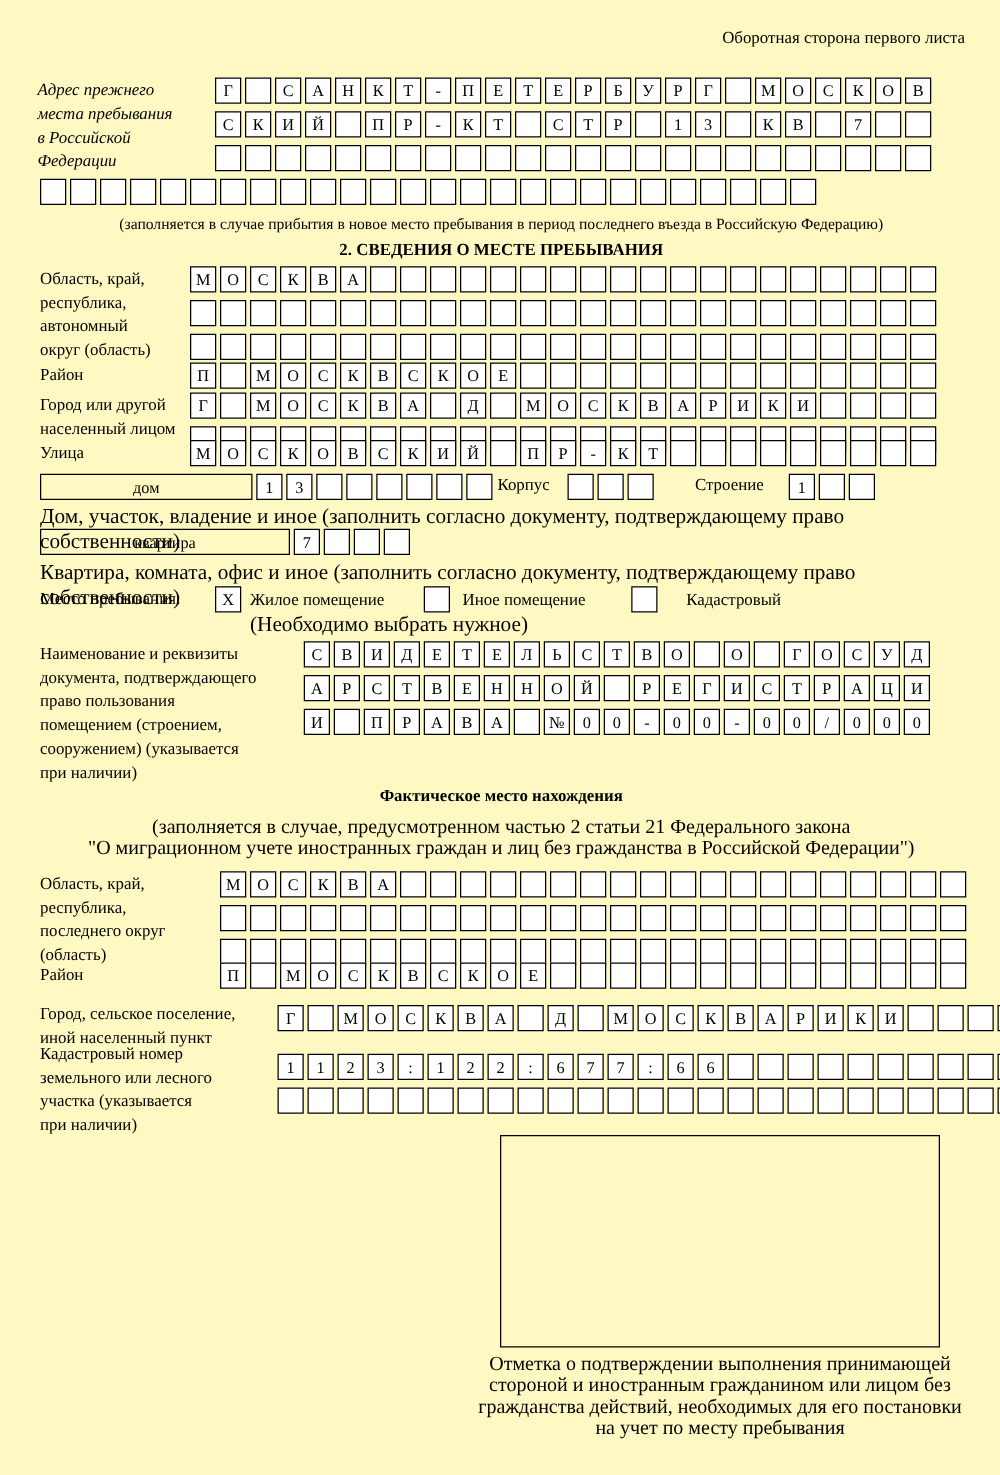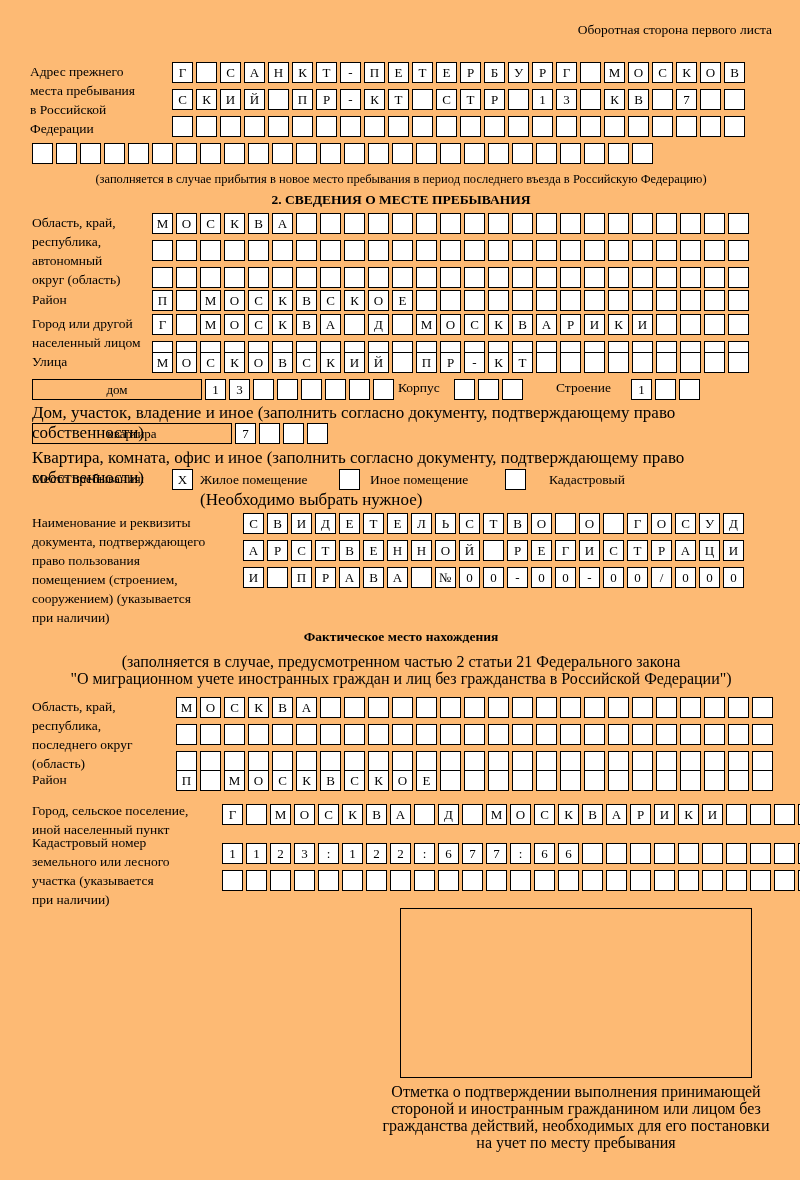--- a/index.html
+++ b/index.html
@@ -9,21 +9,21 @@
   }
   body {
     font-family: "Liberation Serif", serif;
     color: #000;
   }
   #page {
     position: relative;
     width: 800px;
     height: 1180px;
     margin: 0 auto;
-    background: #fdba74;
+    background: #fef9c3;
     overflow: hidden;
   }
   .abs { position: absolute; }
   .hdr-right {
     top: 22px; left: 0; width: 772px;
     text-align: right;
     font-size: 13.5px;
   }
   .lbl {
     font-size: 13.5px;
@@ -74,21 +74,21 @@
   }
   .inline-label { font-size: 13.5px; }
 </style>
 </head>
 <body>
 
 <div id="page">
 
   <div class="abs hdr-right">Оборотная сторона первого листа</div>
 
-  <div class="abs lbl" style="top:62px; left:30px; width:140px;">
+  <div class="abs lbl" style="top:62px; left:30px; width:140px;font-style:italic;">
     <div>Адрес прежнего</div>
     <div>места пребывания</div>
     <div>в Российской</div>
     <div>Федерации</div>
   </div>
 
   <div class="abs cells" id="pa-row1" style="top:62px; left:172px;">
       <div class="cell">Г</div>
       <div class="cell blank"></div>
       <div class="cell">С</div>

